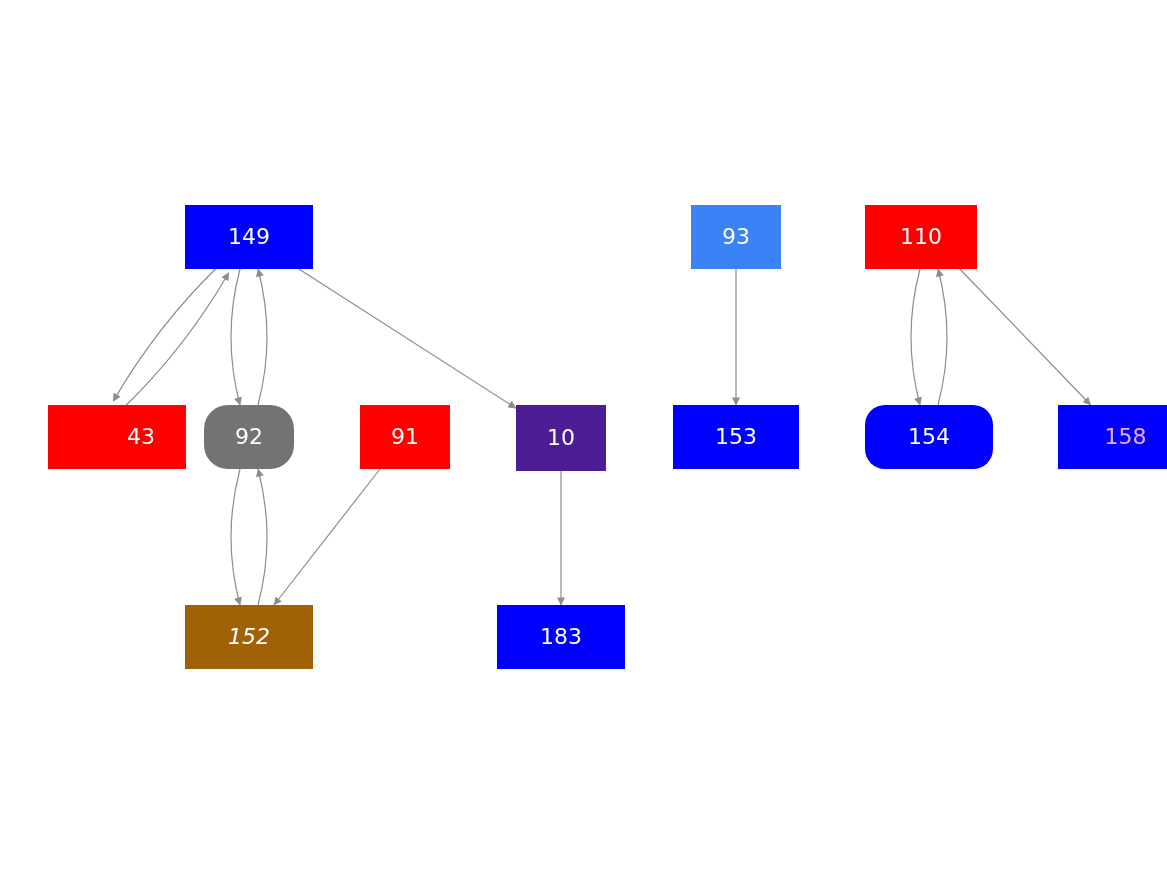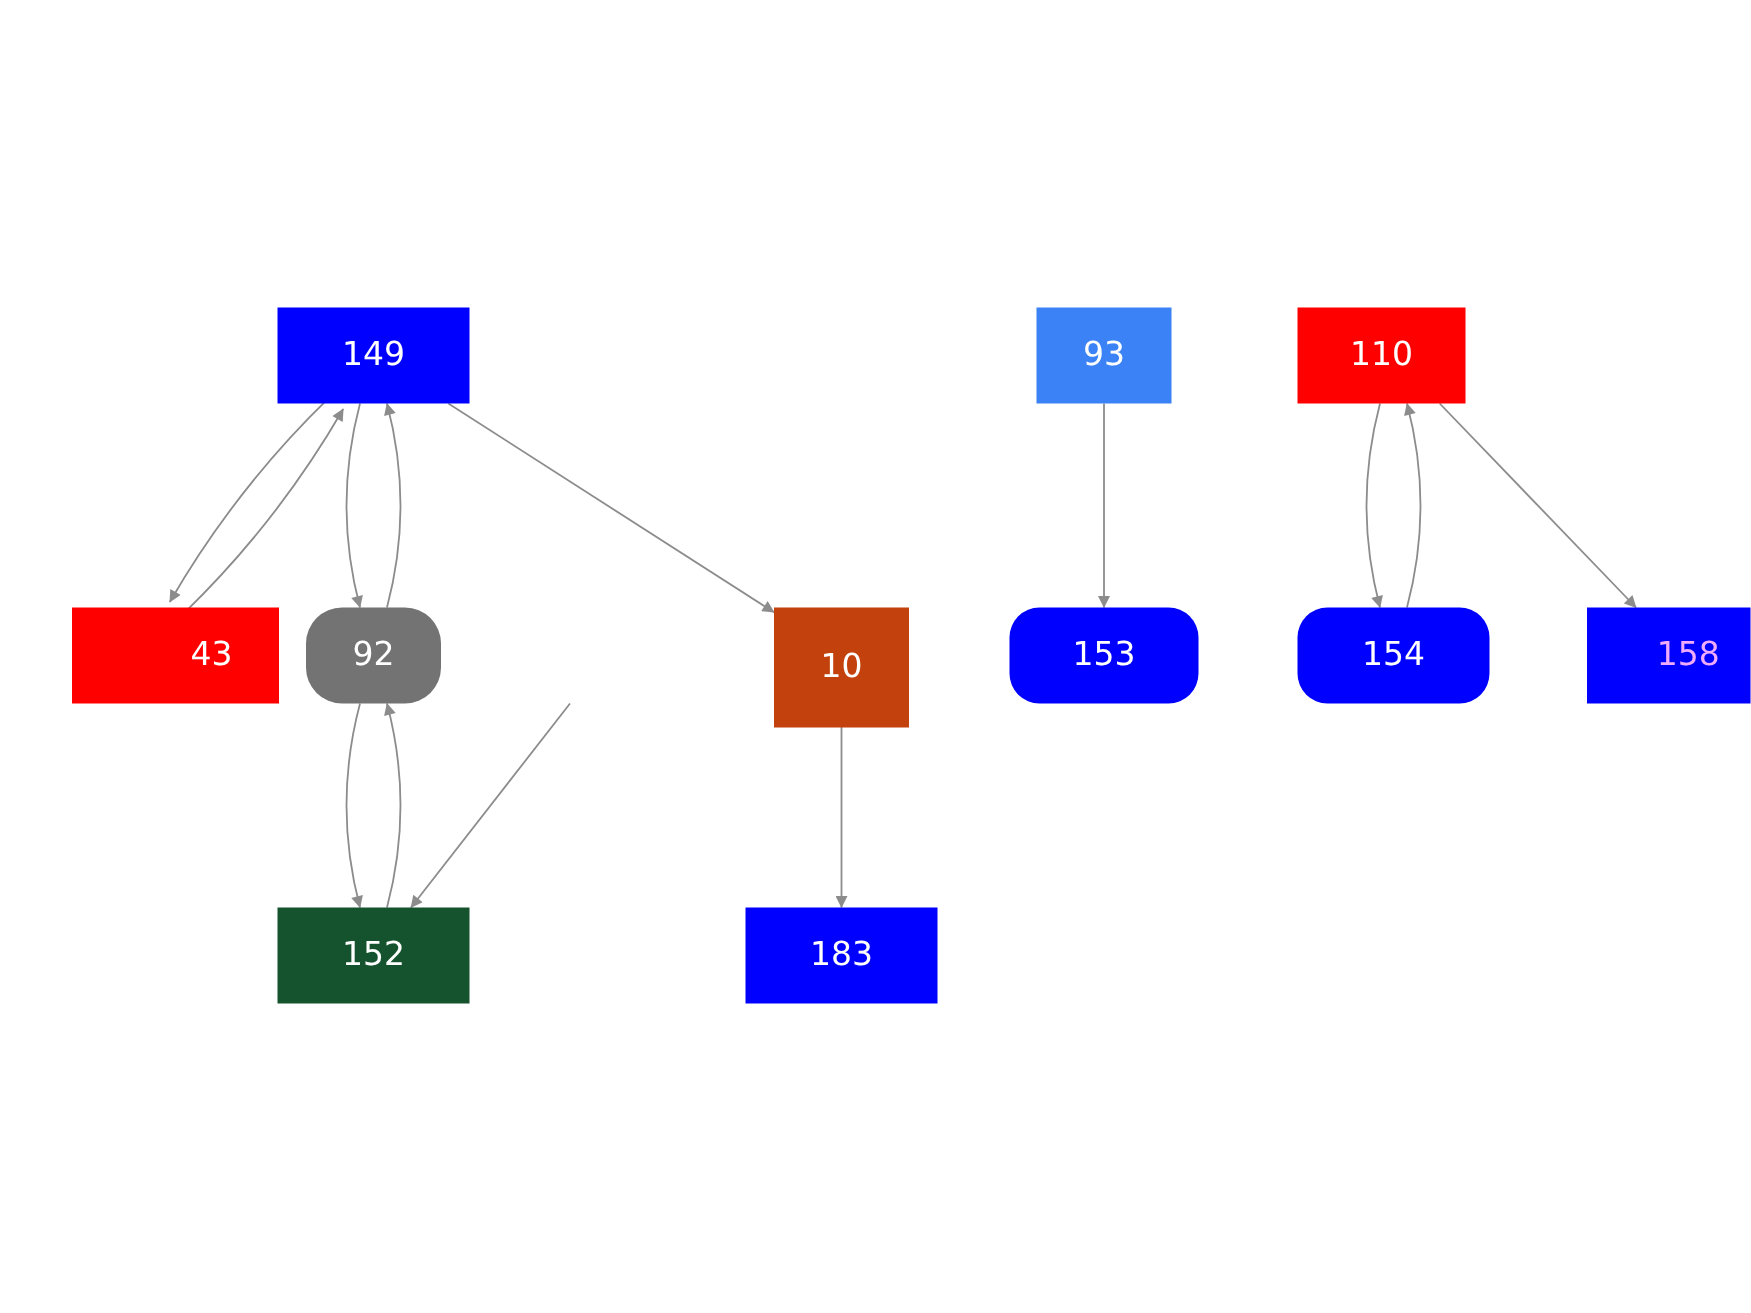--- a/index.html
+++ b/index.html
@@ -61,21 +61,22 @@
       <path d="M 528.0 469.0 Q 528.0 537.0 528.0 605.0" class="edge" stroke="#8c8c8c" marker-end="url(#arrowhead)"></path>
       <path d="M 703.0 269.0 Q 703.0 337.0 703.0 405.0" class="edge" stroke="#8c8c8c" marker-end="url(#arrowhead)"></path>
       <path d="M 887.0 269.0 Q 869.0 337.0 887.0 405.0" class="edge" stroke="#8c8c8c" marker-end="url(#arrowhead)"></path>
       <path d="M 905.0 405.0 Q 923.0 337.0 905.0 269.0" class="edge" stroke="#8c8c8c" marker-end="url(#arrowhead)"></path>
       <path d="M 926.8 269.0 Q 992.3 337.0 1057.7 405.0" class="edge" stroke="#8c8c8c" marker-end="url(#arrowhead)"></path>
     </svg>
 
 <div class="node" style="left: 152px; top: 205px; width: 128px; height: 64px; background: rgb(0, 0, 255); color: rgb(255, 255, 255);">149</div>
     <div class="node" style="left: 15px; top: 405px; width: 90px; height: 64px; background: rgb(255, 0, 0); color: rgb(255, 255, 255); padding-left: 48px;">43</div>
     <div class="node" style="left: 171px; top: 405px; width: 90px; height: 64px; background: #737373; color: rgb(255, 255, 255); border-radius: 24px;">92</div>
-    <div class="node" style="left: 483px; top: 405px; width: 90px; height: 80px; background: #c2410c; color: rgb(255, 255, 255);">10</div>
-    <div class="node" style="left: 152px; top: 605px; width: 128px; height: 64px; background: #14532d; color: rgb(255, 255, 255);">152</div>
+    <div class="node" style="left: 327px; top: 405px; width: 90px; height: 64px; background: rgb(255, 0, 0); color: rgb(255, 255, 255);">91</div>
+    <div class="node" style="left: 483px; top: 405px; width: 90px; height: 66px; background: #4c1d95; color: rgb(255, 255, 255);">10</div>
+    <div class="node" style="left: 152px; top: 605px; width: 128px; height: 64px; background: #a16207; color: rgb(255, 255, 255); font-style: italic;">152</div>
     <div class="node" style="left: 464px; top: 605px; width: 128px; height: 64px; background: rgb(0, 0, 255); color: rgb(255, 255, 255);">183</div>
     <div class="node" style="left: 658px; top: 205px; width: 90px; height: 64px; background: #3b82f6; color: rgb(255, 255, 255);">93</div>
-    <div class="node" style="left: 640px; top: 405px; width: 126px; height: 64px; background: rgb(0, 0, 255); color: rgb(255, 255, 255); border-radius: 20px;">153</div>
+    <div class="node" style="left: 640px; top: 405px; width: 126px; height: 64px; background: rgb(0, 0, 255); color: rgb(255, 255, 255);">153</div>
     <div class="node" style="left: 832px; top: 205px; width: 112px; height: 64px; background: rgb(255, 0, 0); color: rgb(255, 255, 255);">110</div>
     <div class="node" style="left: 832px; top: 405px; width: 128px; height: 64px; background: rgb(0, 0, 255); color: rgb(255, 255, 255); border-radius: 20px;">154</div>
     <div class="node" style="left: 1025px; top: 405px; width: 135px; height: 64px; background: rgb(0, 0, 255); color: #f0abfc;">158</div>
   </div>
 
 </body></html>

